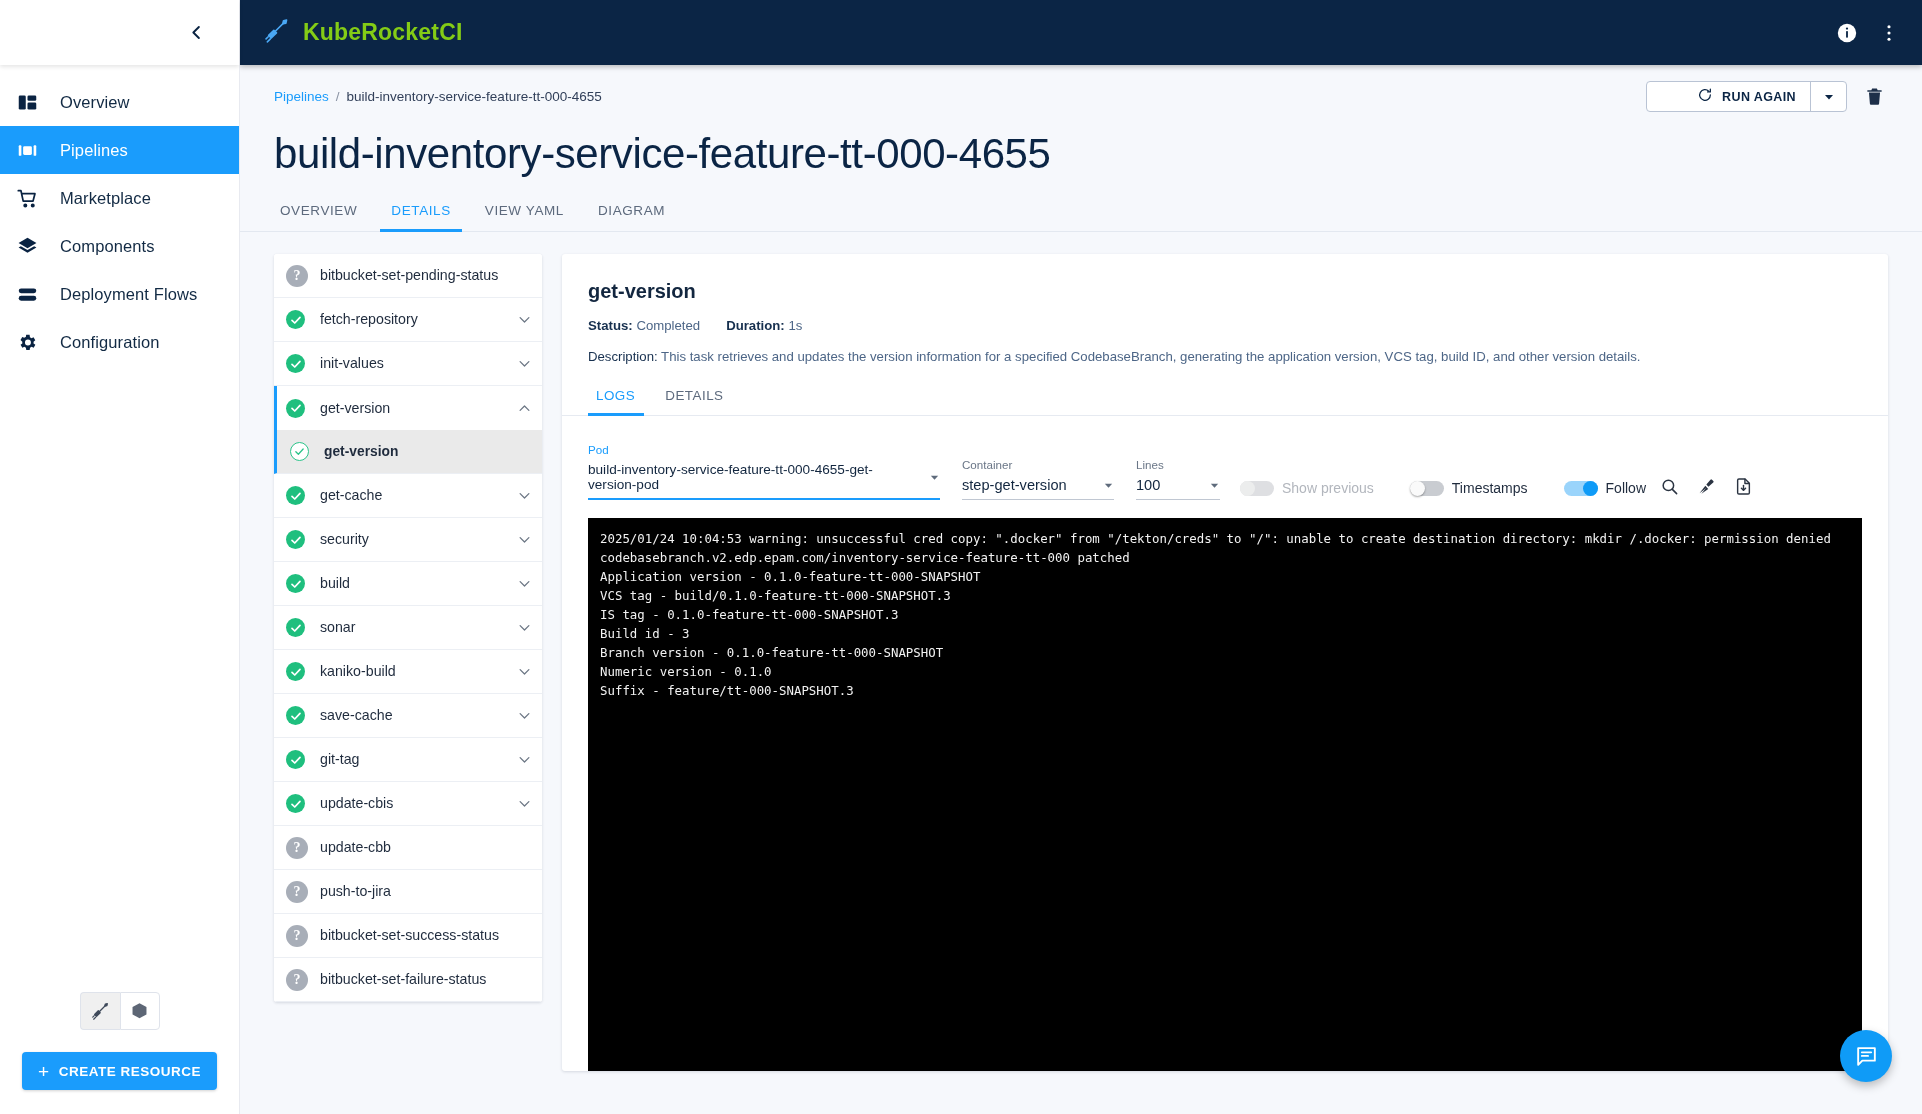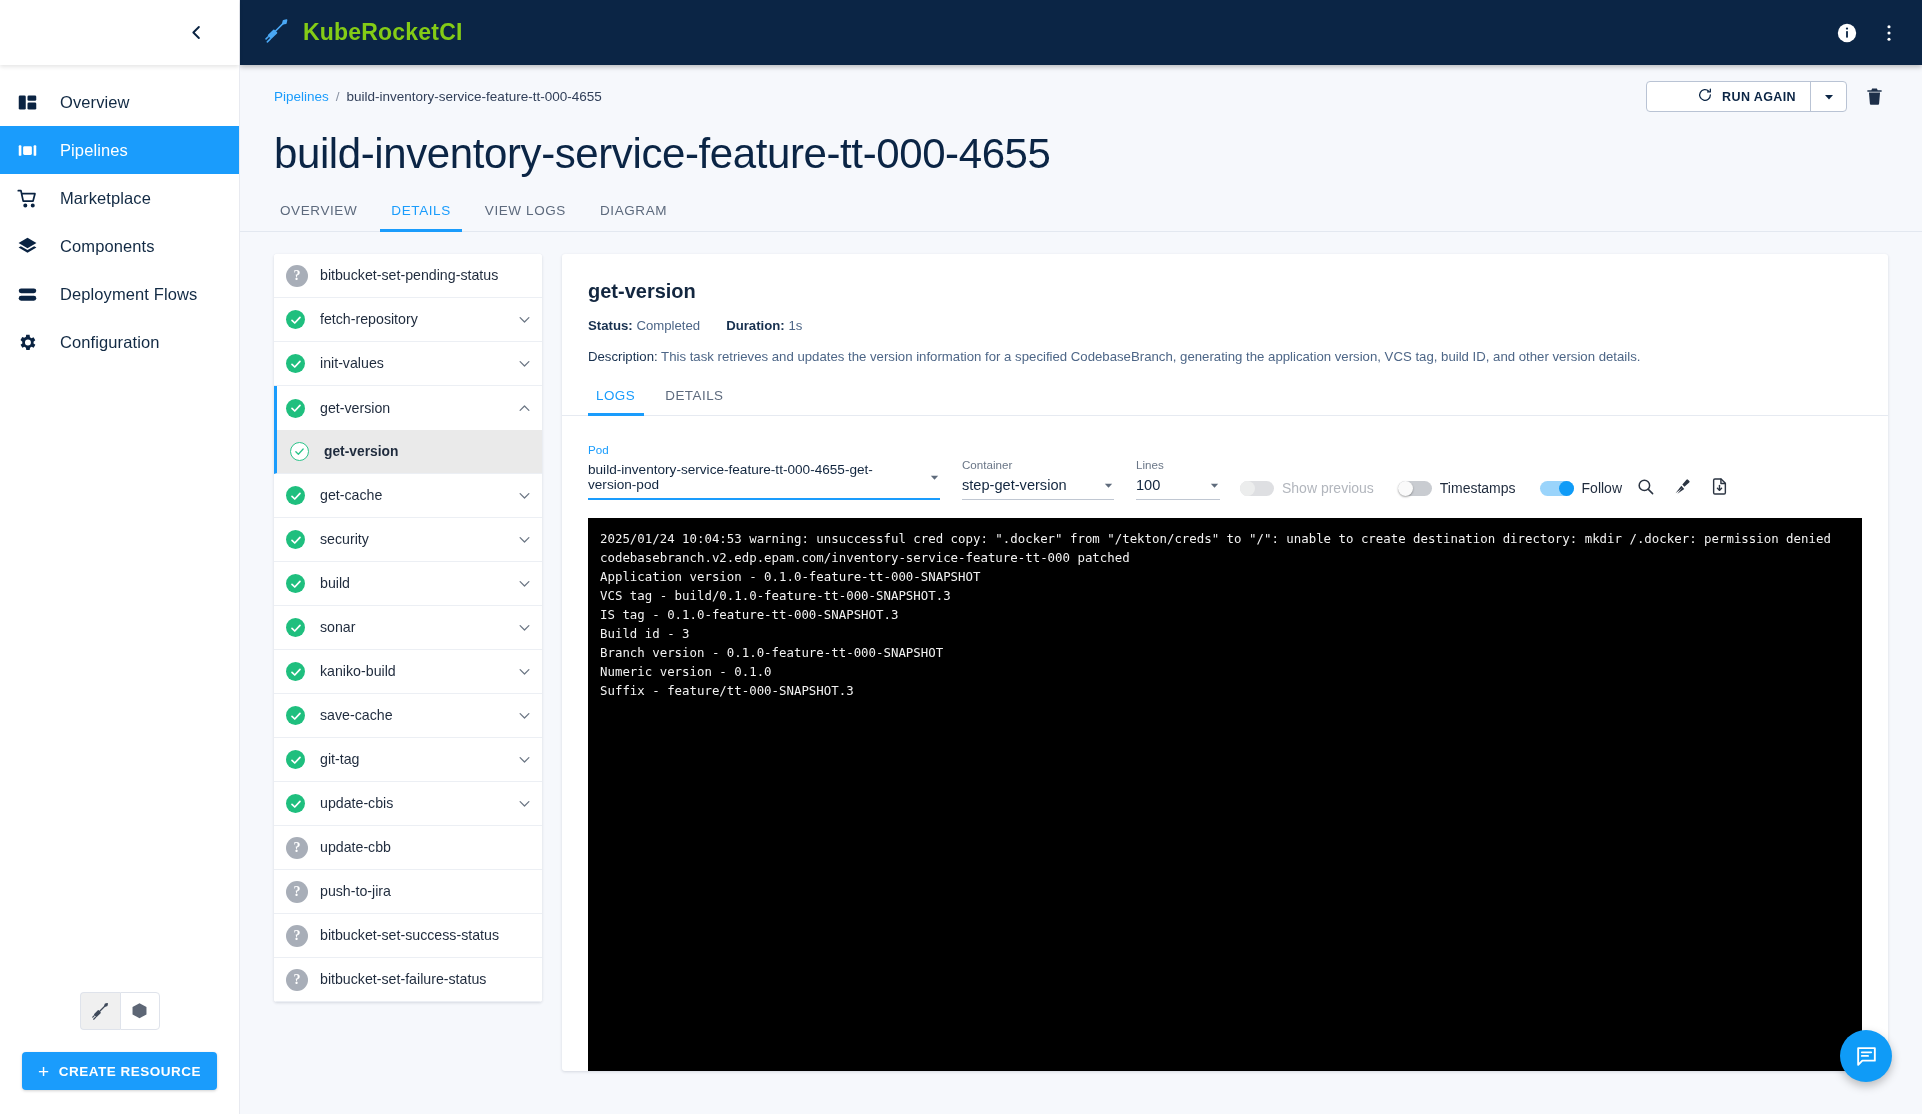--- a/index.html
+++ b/index.html
@@ -187,21 +187,21 @@
     display: flex; align-items: center; justify-content: space-between; gap: 8px;
     padding-bottom: 6px; font-size: 14.6px; color: #12263f;
   }
   .fld-pod { width: 352px; border-bottom: 2px solid #1a9cfc; }
   .fld-pod .fld-ctl { font-size: 13.6px; }
   .fld-cont { width: 152px; margin-left: 22px; border-bottom: 1px solid #c0c7d2; }
   .fld-lines { width: 84px; margin-left: 22px; border-bottom: 1px solid #c0c7d2; }
   .caret { color: #5f6b7c; font-size: 10px; line-height: 1; }
   .caret svg { width: 11px; height: 11px; display: block; }
 
-  .toggles { display: flex; align-items: center; gap: 0; margin-left: 20px; padding-bottom: 4px; margin-top: 40px; }
+  .toggles { display: flex; align-items: center; gap: 12px; margin-left: 20px; padding-bottom: 4px; margin-top: 40px; }
   .tg-wrap { display: flex; align-items: center; gap: 8px; cursor: pointer; margin-right: 24px; }
   .tg {
     width: 34px; height: 15px; border-radius: 10px; position: relative; background: #c9ccd1;
   }
   .tg .knob {
     position: absolute; width: 15px; height: 15px; border-radius: 50%; background: #fafafa;
     top: 0; left: 0; box-shadow: 0 1px 2px rgba(0,0,0,.35);
   }
   .tg.off-light { background: #dedfe2; }
   .tg.off-light .knob { background: #eceded; box-shadow: none; }
@@ -390,21 +390,21 @@
             </svg>
           </div>
         </div>
       </div>
 
       <h1 class="page-title">build-inventory-service-feature-tt-000-4655</h1>
 
       <div class="tabs">
         <div class="tab"><span>OVERVIEW</span></div>
         <div class="tab active"><span>DETAILS</span></div>
-        <div class="tab"><span>VIEW LOGS</span></div>
+        <div class="tab"><span>VIEW YAML</span></div>
         <div class="tab"><span>DIAGRAM</span></div>
       </div>
 
       <div class="body-split">
 
         <div class="tasklist" id="tasklist">
             <div class="task-row">
               <span class="st">
                 <span class="ic-unknown">?</span>
               </span>

